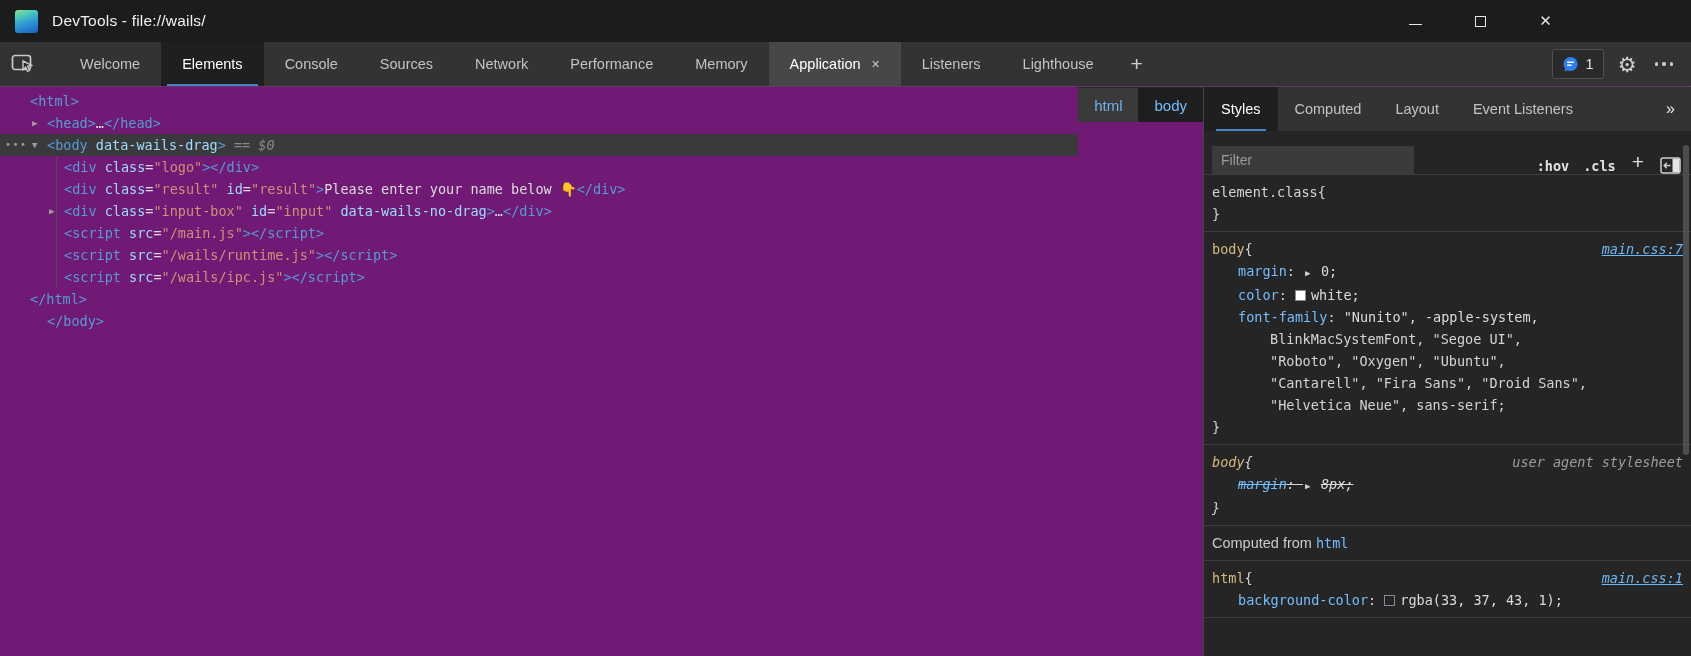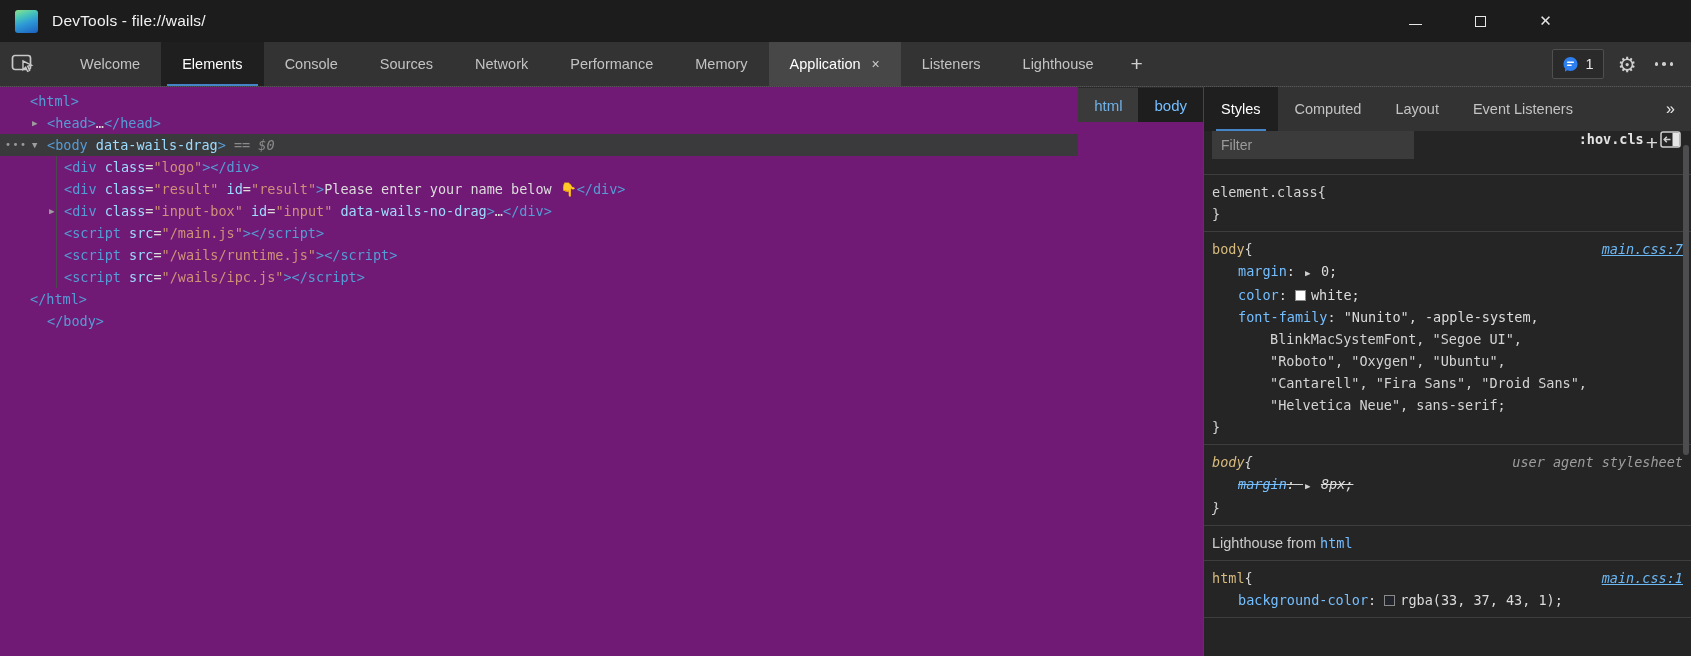--- a/index.html
+++ b/index.html
@@ -51,21 +51,21 @@
   .crumbs { height:35px; background:#3a3a3a; display:flex; align-items:stretch; border-top:1px solid #2a2a2a; font-size:15px; }
   .crumb { display:flex; align-items:center; padding:0 16px; color:#6fb1e8; }
   .crumb.sel { background:#1e1e1e; color:#75beff; }
   
   .stabs { height:44px; background:#333333; display:flex; align-items:stretch; }
   .stab { display:flex; align-items:center; padding:0 17px; font-size:14.5px; color:#c3c3c3; position:relative; white-space:nowrap; }
   .stab.active { background:#1f1f1f; color:#ffffff; }
   .stab.active::after { content:""; position:absolute; left:12px; right:12px; bottom:0; height:2.5px; background:#4585c7; }
   .stab-more { margin-left:auto; display:flex; align-items:center; padding:0 16px; color:#e8e8e8; font-size:16px; }
   
-  .frow { height:44px; display:flex; align-items:flex-start; border-bottom:1px solid #3e3e3e; padding:0 10px 0 8px; }
+  .frow { height:44px; display:flex; align-items:flex-end; border-bottom:1px solid #3e3e3e; padding:0 10px 0 8px; gap:14px; }
   .filter-input { width:202px; height:28px; background:#3b3b3b; border:none; outline:none; color:#e0e0e0;
      font-size:14px; padding:0 9px; font-family:"Liberation Sans", sans-serif; }
   .filter-input::placeholder { color:#9b9b9b; }
   .frow .spacer { flex:1; }
   .tokbtn { font-family:"DejaVu Sans Mono", monospace; font-size:13.5px; font-weight:bold; color:#e3e3e3; }
   .plusbtn { font-size:21px; font-weight:300; color:#dadada; padding:0 2px; }
   
   .styles { font-family:"DejaVu Sans Mono", monospace; font-size:13.5px; line-height:22px; color:#d4d4d4; }
   .ssec { padding:6px 8px; border-bottom:1px solid #3e3e3e; }
   .shead { display:flex; }
@@ -233,21 +233,21 @@
           </div>
           <div class="ssec ital">
             <div class="shead">
               <span class="sel-khaki">body</span>
               <span class="sbrace"> {</span>
               <span class="ssrc">user agent stylesheet</span>
             </div>
             <div class="sprop"><span class="pname strike">margin</span><span class="pcolon strike">: </span><span class="parrow">▶ </span><span class="pval strike">8px;</span></div>
             <div class="sbrace">}</div>
           </div>
-          <div class="sec-inherited"><span class="inh-label">Lighthouse from </span><span class="inh-link">html</span></div>
+          <div class="sec-inherited"><span class="inh-label">Computed from </span><span class="inh-link">html</span></div>
           <div class="ssec">
             <div class="shead">
               <span class="sel-khaki">html</span>
               <span class="sbrace"> {</span>
               <span class="slink">main.css:1</span>
             </div>
             <div class="sprop"><span class="pname">background-color</span><span class="pcolon">: </span><span class="swatch" style="background: rgb(33, 37, 43);"></span><span class="pval">rgba(33, 37, 43, 1);</span></div>
           </div>
         </div>
       <div class="sthumb"></div>

